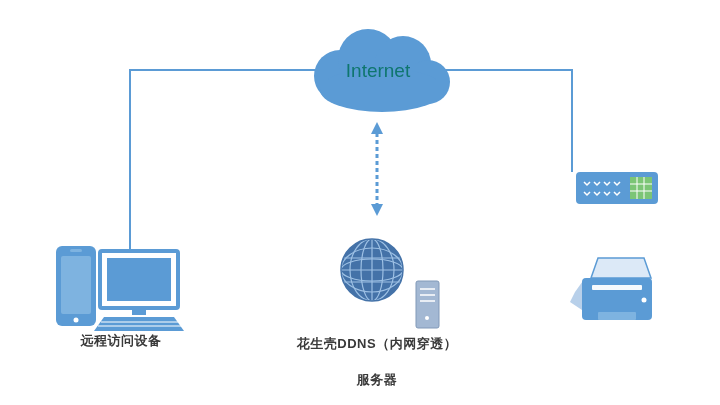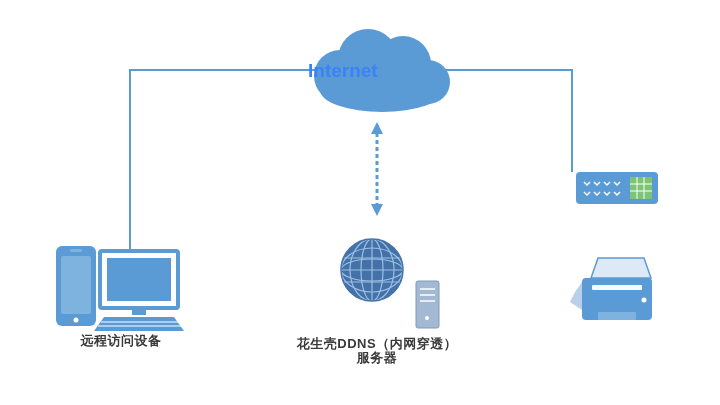--- a/index.html
+++ b/index.html
@@ -15,24 +15,24 @@
     position:absolute;
     text-align:center;
     font-size:13px;
     font-weight:bold;
     color:#3a3a3a;
     letter-spacing:0.5px;
   }
   .internet-label{
     position:absolute;
     left:308px;top:60px;width:140px;
-    text-align:left;
+    text-align:center;
     font-size:19px;
-    font-weight:700;
-    color:#3b82f6;
+    font-weight:400;
+    color:#0f766e;
   }
 </style>
 </head>
 <body>
 
 <div class="stage">
 
   <svg width="720" height="405" viewBox="0 0 720 405">
     <defs>
       <clipPath id="globeClip">
@@ -130,15 +130,15 @@
       <circle cx="644" cy="300" r="2.5" fill="#ffffff"></circle>
     </g>
   </svg>
 
   <div class="internet-label">Internet</div>
 
   <div class="label" style="left:41px;top:332px;width:160px;text-align:center;">远程访问设备</div>
 
   <div class="label" style="left:277px;top:335px;width:200px;">花生壳DDNS（内网穿透）</div>
 
-  <div class="label" style="left:277px;top:349px;width:200px;">服务器</div>
+  <div class="label" style="left:277px;top:371px;width:200px;">服务器</div>
 
 </div>
 
 </body></html>

